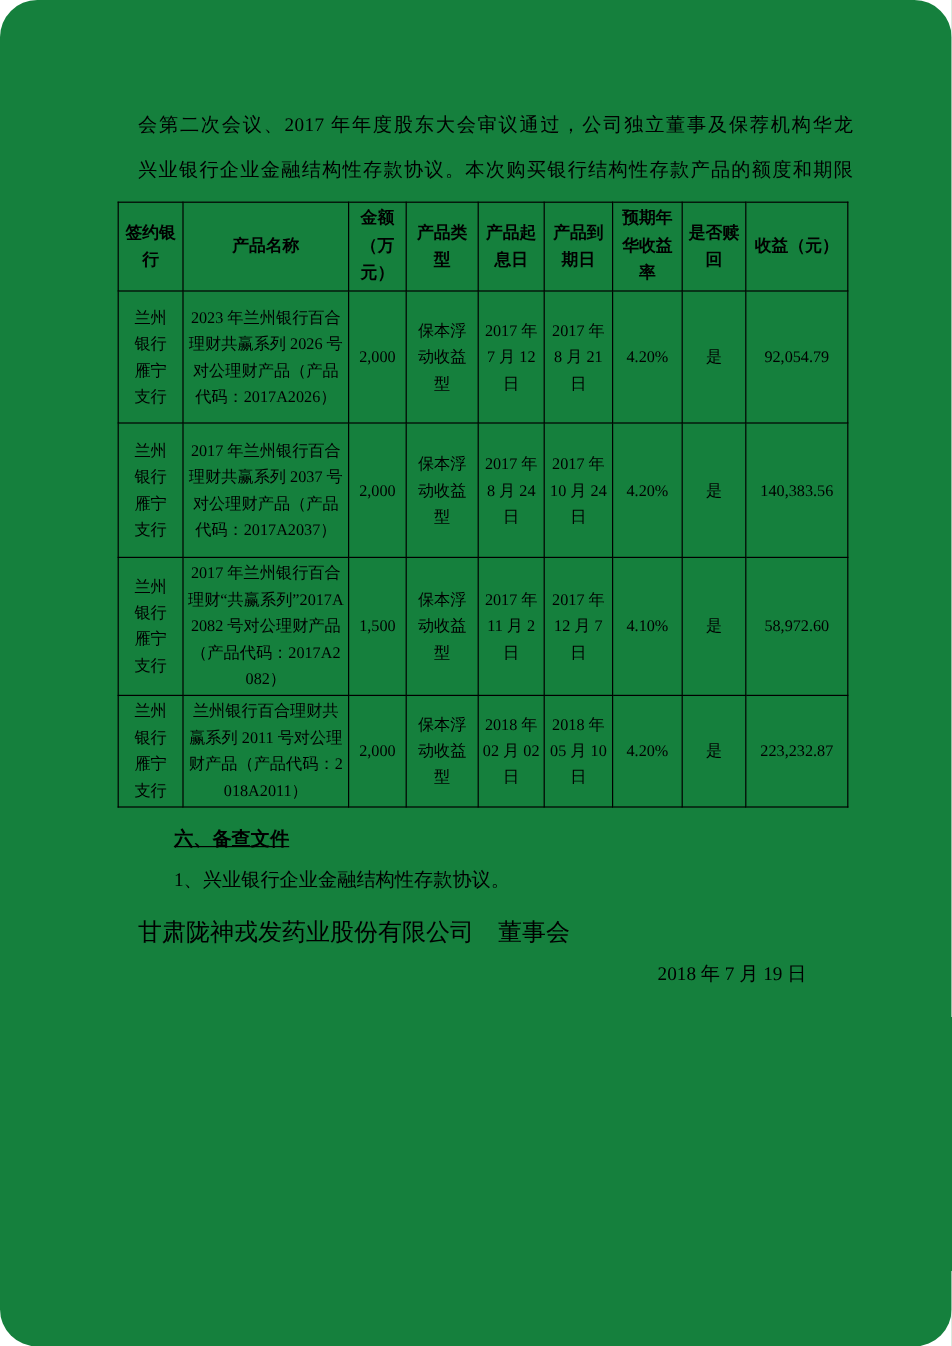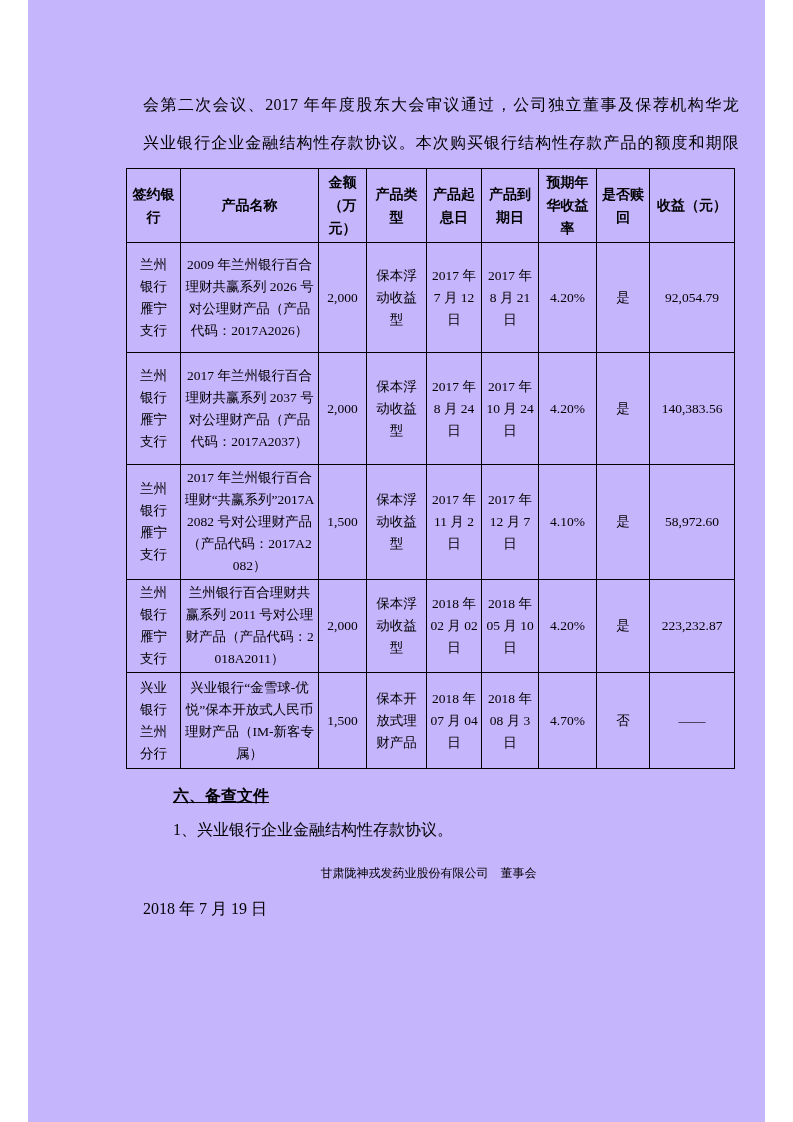--- a/index.html
+++ b/index.html
@@ -1,24 +1,25 @@
 <!DOCTYPE html>
 <html><head>
 <meta charset="utf-8">
 <style>
   * { margin:0; padding:0; box-sizing:border-box; }
   html,body { background:#ffffff; }
   .page {
     position:relative;
-    width:737px; height:1122px;
+    width:793px; height:1122px;
     margin:0 auto;
-    background:#c4b5fd;
+    background:#15803d;
     color:#000;
     font-family:"Liberation Serif","DejaVu Serif",serif;
     overflow:hidden;
+    border-radius:31px;
   }
   .content {
     position:absolute;
     left:115px; top:86px;
     width:596px;
   }
   .para-line {
     font-size:16px;
     line-height:37.5px;
     text-align:justify;
@@ -67,28 +68,29 @@
   table.cm tr.r4  { height:85px; }
   table.cm tr.r5  { height:96px; }
   .list-line {
     font-size:16px;
     line-height:36px;
     padding-left:30px;
   }
   .sec-heading.after-table { margin-top:11px;text-decoration:underline; }
   .sign-block { margin-top:8px; }
   .sign-company {
-    font-size:12px;
+    font-size:20px;
     line-height:35px;
-    text-align:center;
+    text-align:left;
     padding-right:25px;
   }
   .sign-date {
     font-size:16px;
     line-height:35px;
+    text-align:right;
     padding-right:39px;
   }
 </style>
 </head>
 <body>
 
 <div class="page">
   <div class="content">
 
     <div class="para-line j">会第二次会议、2017 年年度股东大会审议通过，公司独立董事及保荐机构华龙</div>
@@ -116,21 +118,21 @@
           <th>产品起息日</th>
           <th>产品到期日</th>
           <th>预期年华收益率</th>
           <th>是否赎回</th>
           <th>收益（元）</th>
         </tr>
       </thead>
       <tbody>
         <tr class="r1">
           <td class="bank">兰州银行雁宁支行</td>
-          <td>2009 年兰州银行百合理财共赢系列 2026 号对公理财产品（产品代码：2017A2026）</td>
+          <td>2023 年兰州银行百合理财共赢系列 2026 号对公理财产品（产品代码：2017A2026）</td>
           <td>2,000</td>
           <td>保本浮动收益型</td>
           <td>2017 年 7 月 12 日</td>
           <td>2017 年 8 月 21 日</td>
           <td>4.20%</td>
           <td>是</td>
           <td>92,054.79</td>
         </tr>
         <tr class="r2">
           <td class="bank">兰州银行雁宁支行</td>
@@ -158,31 +160,20 @@
           <td class="bank">兰州银行雁宁支行</td>
           <td>兰州银行百合理财共赢系列 2011 号对公理财产品（产品代码：2018A2011）</td>
           <td>2,000</td>
           <td>保本浮动收益型</td>
           <td>2018 年 02 月 02 日</td>
           <td>2018 年 05 月 10 日</td>
           <td>4.20%</td>
           <td>是</td>
           <td>223,232.87</td>
         </tr>
-        <tr class="r5">
-          <td class="bank">兴业银行兰州分行</td>
-          <td>兴业银行“金雪球-优悦”保本开放式人民币理财产品（IM-新客专属）</td>
-          <td>1,500</td>
-          <td>保本开放式理财产品</td>
-          <td>2018 年 07 月 04 日</td>
-          <td>2018 年 08 月 3 日</td>
-          <td>4.70%</td>
-          <td>否</td>
-          <td>——</td>
-        </tr>
       </tbody>
     </table>
 
     <div class="sec-heading after-table">六、备查文件</div>
 
     <div class="list-line">1、兴业银行企业金融结构性存款协议。</div>
 
     <div class="sign-block">
       <div class="sign-company">甘肃陇神戎发药业股份有限公司　董事会</div>
       <div class="sign-date">2018 年 7 月 19 日</div>

